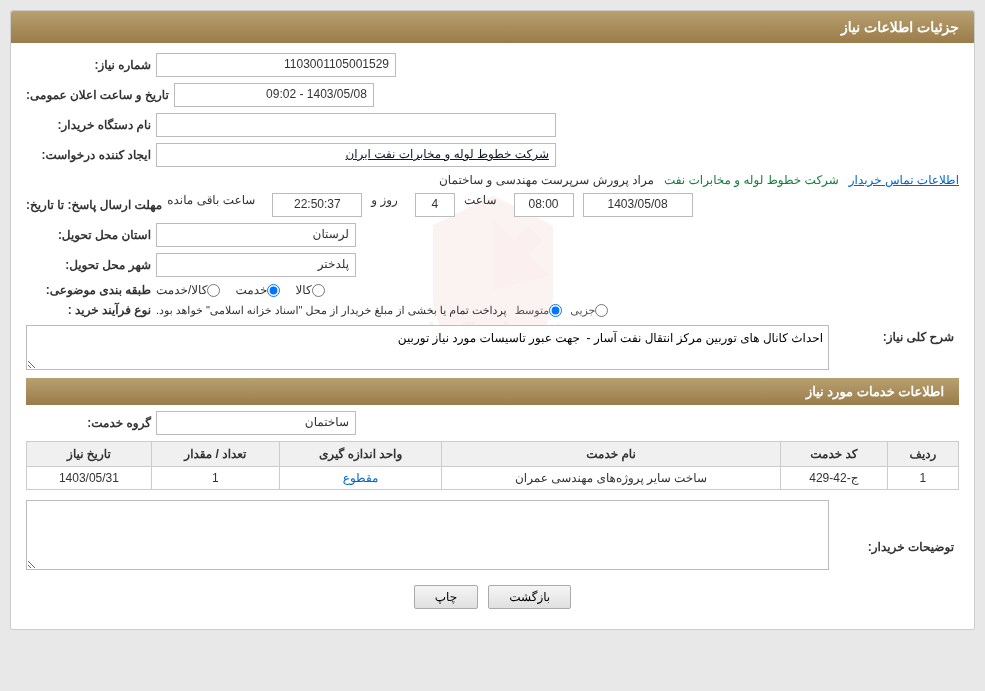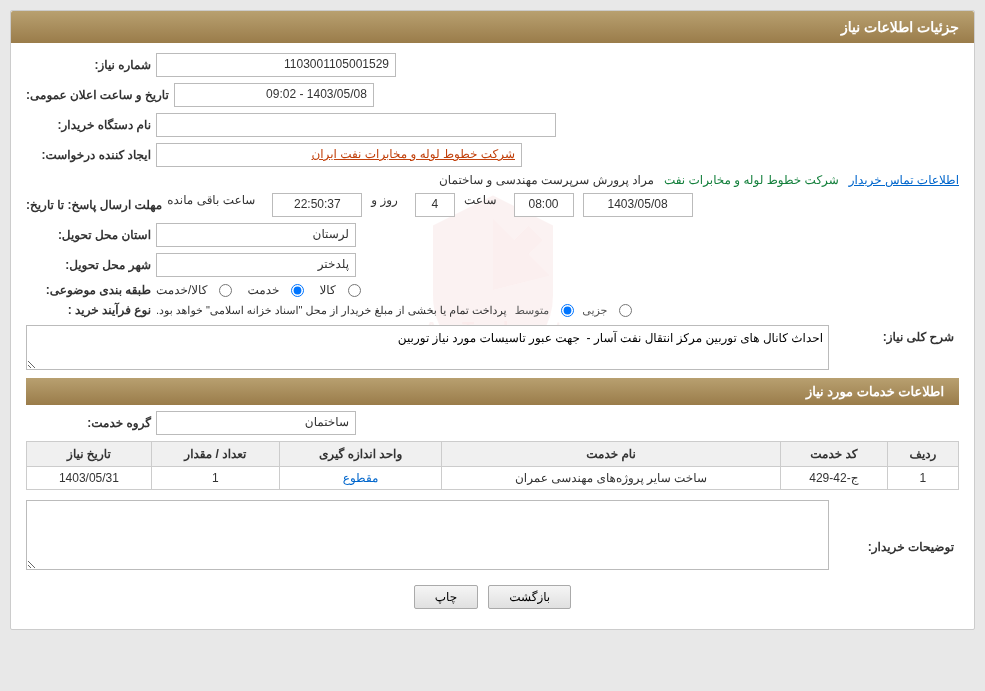--- a/index.html
+++ b/index.html
@@ -86,21 +86,21 @@
     }
     .radio-group {
       display: flex;
       align-items: center;
       gap: 15px;
       flex-direction: row-reverse;
     }
     .radio-item {
       display: flex;
       align-items: center;
-      gap: 12px;
+      gap: 0;
       flex-direction: row-reverse;
     }
     .radio-item input[type=radio] {
       margin: 0;
     }
     .process-row {
       display: flex;
       align-items: center;
       gap: 8px;
       flex-direction: row-reverse;
@@ -224,21 +224,21 @@
       <div class="info-row" style="position:relative;z-index:2;">
         <div class="label-cell">نام دستگاه خریدار:</div>
         <div class="value-cell">
           <div class="input-box" style="width:400px;"></div>
         </div>
       </div>
 
       <div class="info-row" style="position:relative;z-index:2;">
         <div class="label-cell">ایجاد کننده درخواست:</div>
         <div class="value-cell">
-          <div class="input-box link-blue" style="width: 366px; color: #c2410c;">شرکت خطوط لوله و مخابرات نفت ایران</div>
+          <div class="input-box link-blue" style="width: 400px; color: #0f172a;">شرکت خطوط لوله و مخابرات نفت ایران</div>
         </div>
       </div>
 
       <div class="info-row" style="position:relative;z-index:2;">
         <div class="label-cell"></div>
         <div class="value-cell" style="gap:5px;flex-direction:row-reverse;display:flex;align-items:center;">
           <span style="color:#333;">مراد پرورش سرپرست مهندسی و ساختمان</span>
           <span style="color:#15803d;margin:0 5px;">شرکت خطوط لوله و مخابرات نفت</span>
           <span class="link-blue" style="cursor:pointer;">اطلاعات تماس خریدار</span>
         </div>

